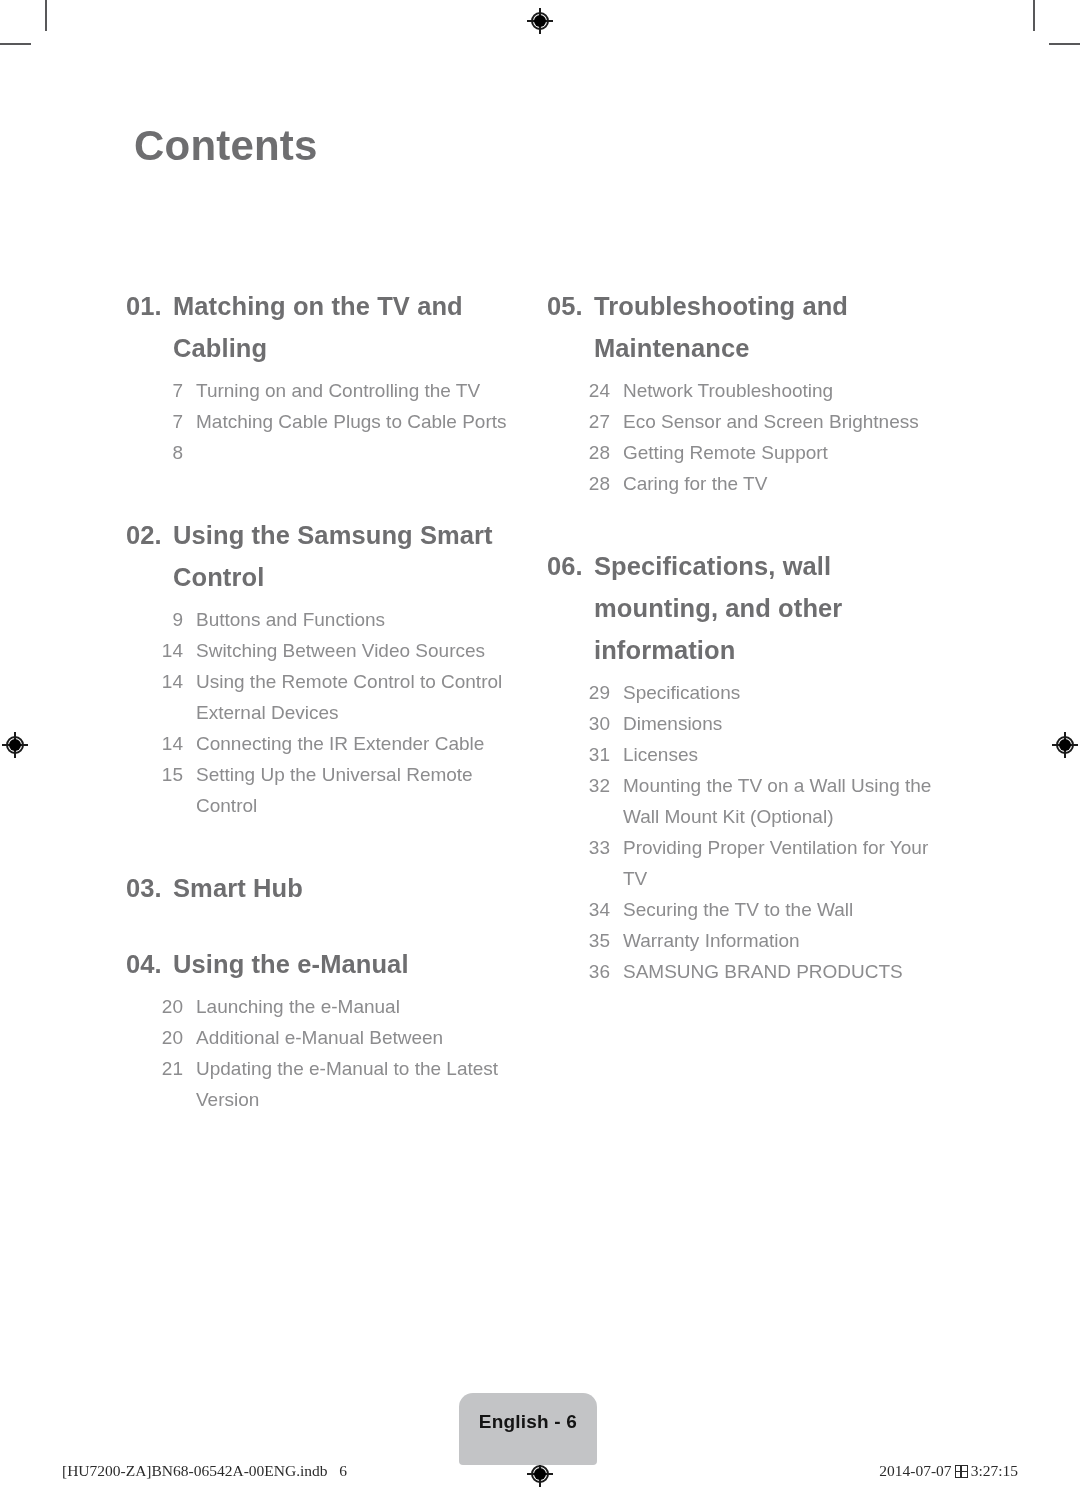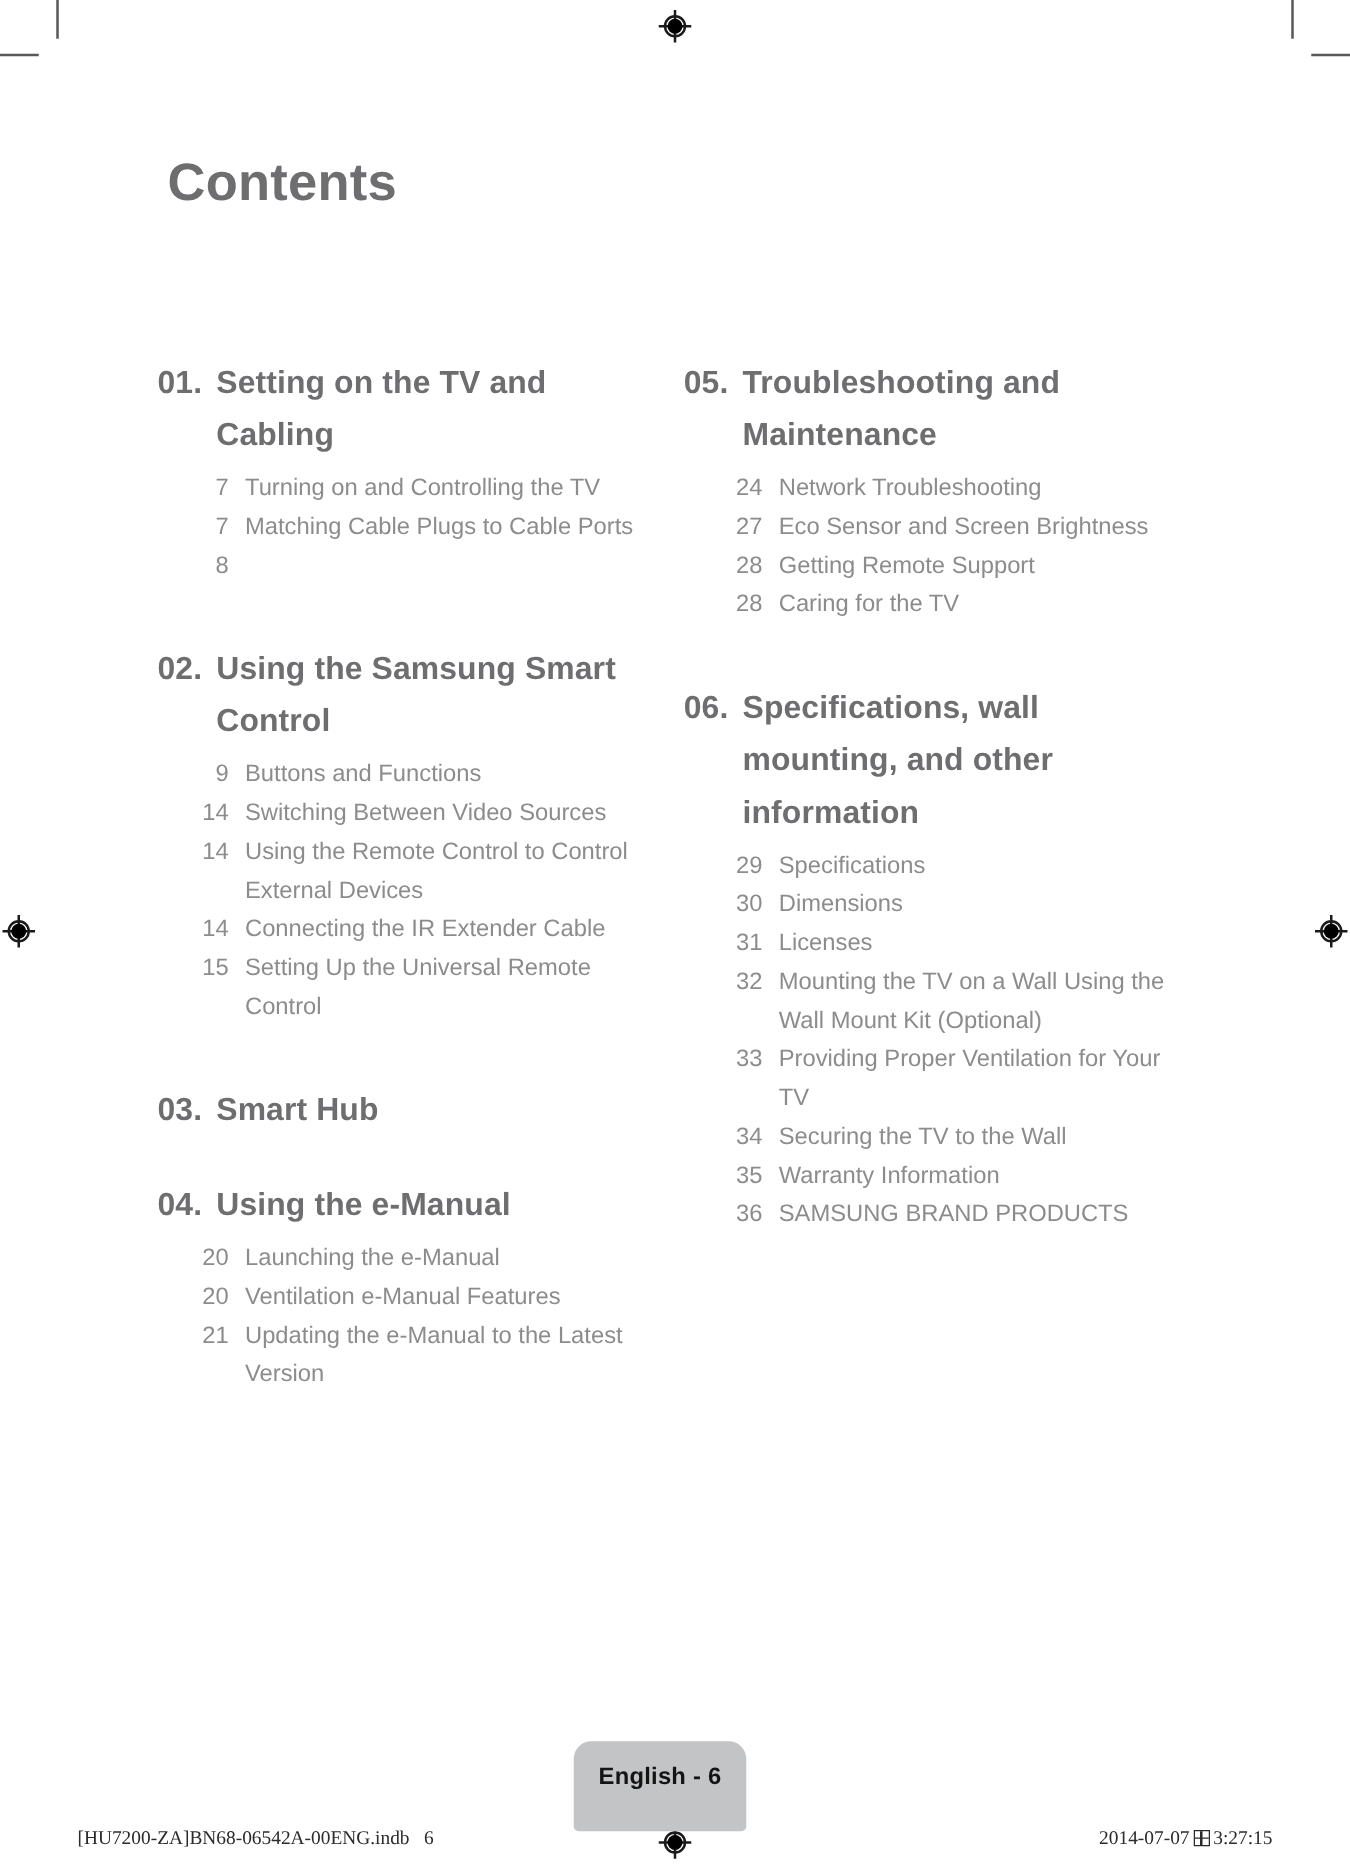--- a/index.html
+++ b/index.html
@@ -218,21 +218,21 @@
 
 <div class="page-title">Contents</div>
 
 <div class="columns">
 
   <div class="col col-left">
 
     <div class="section">
       <div class="sec-head">
         <span class="sec-num">01.</span>
-        <span class="sec-title">Setting on the TV and Cabling</span>
+        <span class="sec-title">Matching on the TV and Cabling</span>
       </div>
       <div class="entries">
         <div class="entry">
           <span class="entry-page">7</span>
           <span class="entry-title">Turning on and Controlling the TV</span>
         </div>
         <div class="entry">
           <span class="entry-page">7</span>
           <span class="entry-title">Matching Cable Plugs to Cable Ports</span>
         </div>
@@ -289,21 +289,21 @@
         <span class="sec-num">04.</span>
         <span class="sec-title">Using the e-Manual</span>
       </div>
       <div class="entries">
         <div class="entry">
           <span class="entry-page">20</span>
           <span class="entry-title">Launching the e-Manual</span>
         </div>
         <div class="entry">
           <span class="entry-page">20</span>
-          <span class="entry-title">Ventilation e-Manual Features</span>
+          <span class="entry-title">Additional e-Manual Between</span>
         </div>
         <div class="entry">
           <span class="entry-page">21</span>
           <span class="entry-title">Updating the e-Manual to the Latest Version</span>
         </div>
       </div>
     </div>
 
   </div>
 

